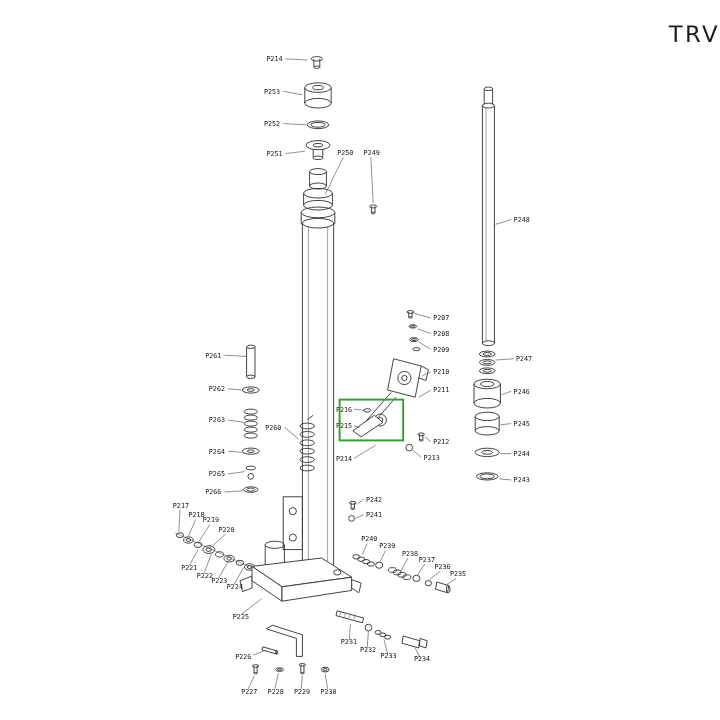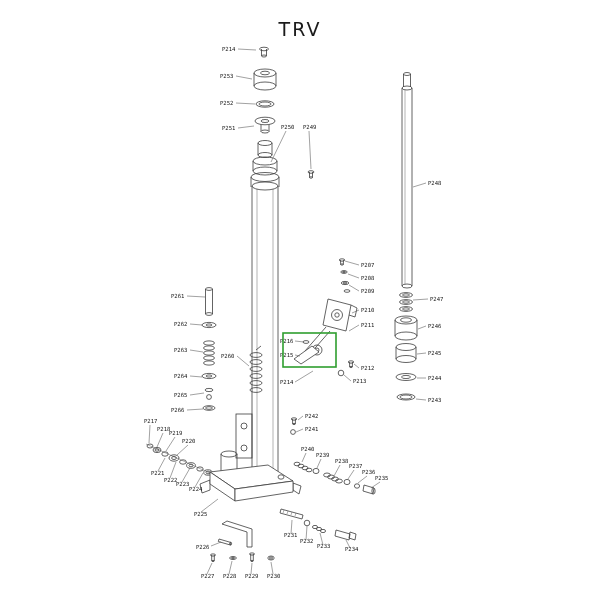--- a/index.html
+++ b/index.html
@@ -1,18 +1,18 @@
 <!DOCTYPE html>
 <html><head>
 <meta charset="utf-8">
 <style>
   html,body{margin:0;padding:0;background:#fff;}
   .canvas{position:relative;width:600px;height:600px;background:#ffffff;overflow:hidden;
           font-family:"DejaVu Sans", sans-serif;}
-  .title{position:absolute;top:18px;left:0;width:100%;text-align:center;
+  .title{position:absolute;top:18px;left:0;width:100%;text-align:right;
          font-size:19px;letter-spacing:2px;color:#1b1b1b;
          font-family:"DejaVu Sans", sans-serif;}
   #diagram{position:absolute;left:0;top:0;}
   #labels text{font-family:"DejaVu Sans Mono", monospace;font-size:5.6px;fill:#151515;}
   #leaders line{stroke:#555;stroke-width:0.55;}
   .shapes{stroke:#3c3c3c;stroke-width:0.8;fill:none;}
 </style>
 </head>
 <body>
 

